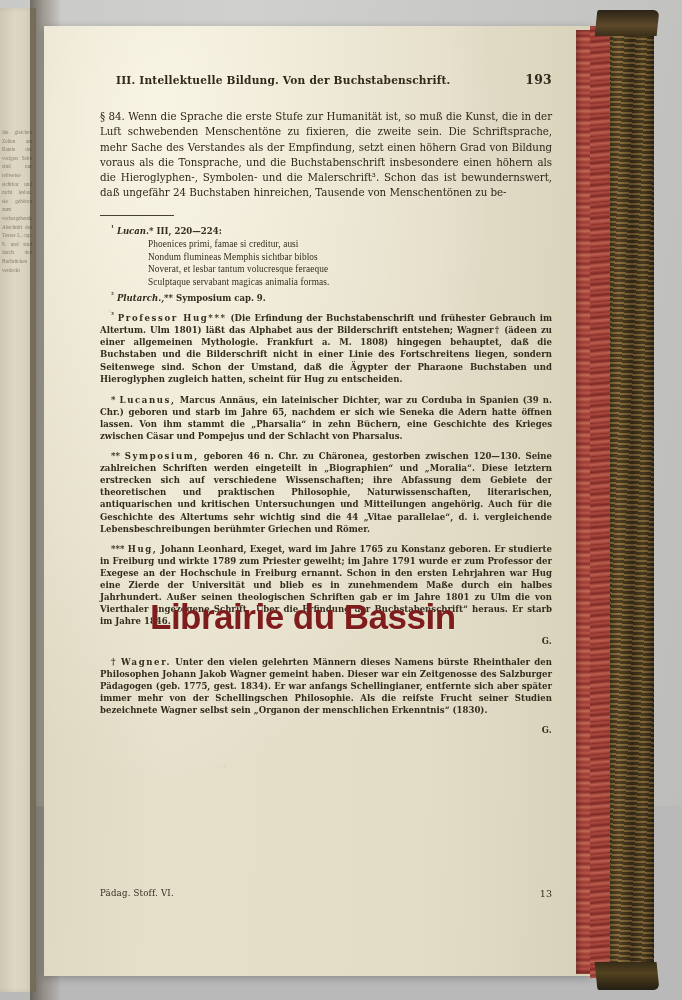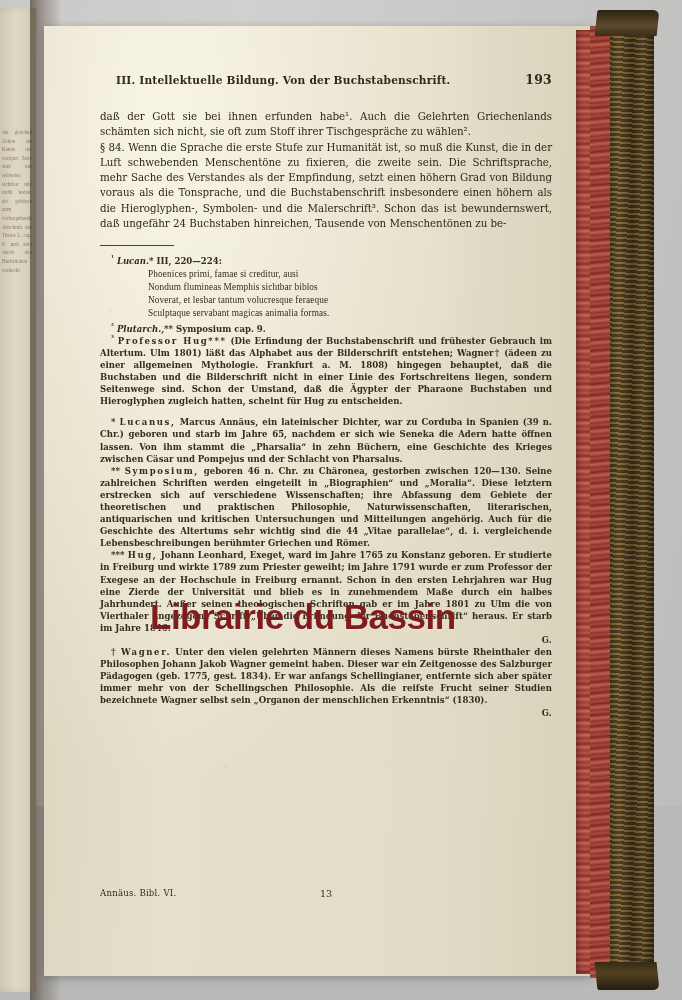--- a/index.html
+++ b/index.html
@@ -171,21 +171,21 @@
     margin: 14px 0 9px 0;
   }
   .notes {
     font-family: "DejaVu Serif", serif;
     font-size: 8.55px;
     line-height: 12.1px;
     text-align: justify;
     color: #342c1e;
   }
   .notes p { margin: 0 0 0 0; font-weight: bold; }
-  .notes p + p { margin-top: 0px; }
+  .notes p + p { margin-top: 8px; }
   .note-indent { text-indent: 11px; }
   .verse {
     margin: 1px 0 3px 0;
     padding-left: 48px;
     font-family: "Liberation Serif", serif;
     font-size: 9.3px;
     line-height: 12.8px;
     color: #342c1e;
     letter-spacing: .1px;
   }
@@ -202,21 +202,21 @@
     justify-content: space-between;
     align-items: baseline;
     font-family: "DejaVu Serif", serif;
     font-size: 8.6px;
     color: #342c1e;
   }
   .sig-left { letter-spacing: .2px; }
   .sig-center {
     position: absolute;
     left: 0; right: 0;
-    text-align: center;
+    text-align: right;
     font-size: 9.6px;
   }
   .note-sign {
     text-align: right;
     font-size: 8.4px;
     letter-spacing: .3px;
     margin-top: -1px;
   }
   
   .watermark {
@@ -248,21 +248,20 @@
     <div class="page-speckle"></div>
 
     <div class="content">
 
       <div class="running-head">
         <span class="rh-title">III. Intellektuelle Bildung.   Von der Buchstabenschrift.</span>
         <span class="rh-page">193</span>
       </div>
 
       <div class="body-text">
-        <p>daß der Gott sie bei ihnen erfunden habe¹. Auch die Gelehrten Griechenlands schämten sich nicht, sie oft zum Stoff ihrer Tischgespräche zu wählen².</p>
         <p>§ 84.  Wenn die Sprache die erste Stufe zur Humanität ist, so muß die Kunst, die in der Luft schwebenden Menschentöne zu fixieren, die zweite sein. Die Schriftsprache, mehr Sache des Verstandes als der Empfindung, setzt einen höhern Grad von Bildung voraus als die Tonsprache, und die Buchstabenschrift insbesondere einen höhern als die Hieroglyphen-, Symbolen- und die Malerschrift³. Schon das ist bewundernswert, daß ungefähr 24 Buchstaben hinreichen, Tausende von Menschentönen zu be-</p>
       </div>
 
       <div class="rule"></div>
 
       <div class="notes">
         <p class="note-indent">
           <span class="sup">¹</span>
           <span class="ital">Lucan.*</span>
           <span>III, 220—224:</span>
@@ -306,21 +305,21 @@
           <span>†</span>
           <span class="spaced">Wagner.</span>
           <span>Unter den vielen gelehrten Männern dieses Namens bürste Rheinthaler den Philosophen Johann Jakob Wagner gemeint haben. Dieser war ein Zeitgenosse des Salzburger Pädagogen (geb. 1775, gest. 1834). Er war anfangs Schellingianer, entfernte sich aber später immer mehr von der Schellingschen Philosophie. Als die reifste Frucht seiner Studien bezeichnete Wagner selbst sein „Organon der menschlichen Erkenntnis“ (1830).</span>
         </p>
         <p class="note-sign">G.</p>
       </div>
 
     </div>
 
     <div class="sig-row">
-      <span class="sig-left">Annäus. Bibl. VI.</span>
+      <span class="sig-left">Pädag. Stoff. VI.</span>
       <span class="sig-center">13</span>
       <span></span>
     </div>
   </div>
 
   <div class="fore-edge"></div>
   <div class="fore-edge-2"></div>
   <div class="cover"></div>
   <div class="cover-top"></div>
   <div class="cover-bottom"></div>

